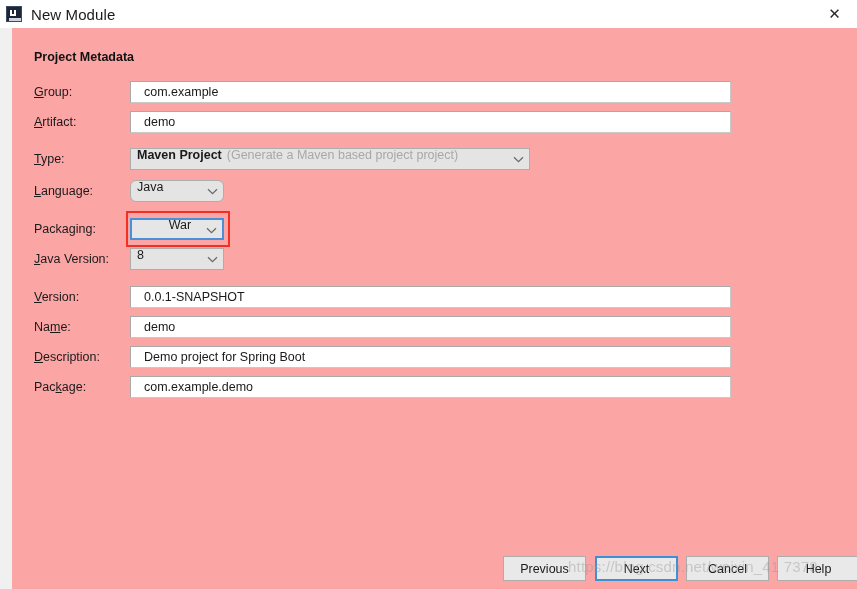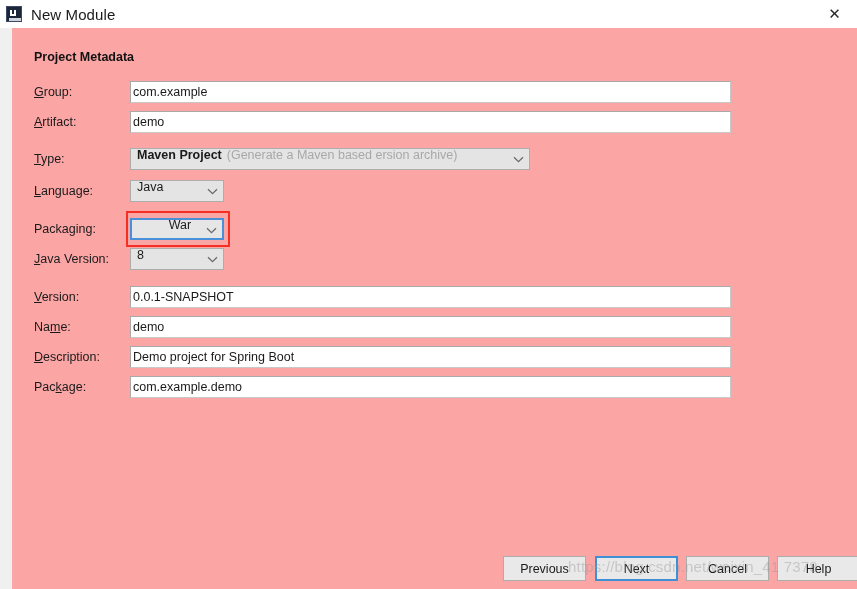--- a/index.html
+++ b/index.html
@@ -72,21 +72,21 @@
   .mn { text-decoration: underline; text-underline-offset: 1px; }
 
   
   .tfield {
     position: absolute; top: 0; height: 22px;
     background: #ffffff;
     border: 1px solid #a9a9a9;
     border-bottom-color: #c8c8c8;
     border-right-color: #c8c8c8;
     line-height: 20px;
-    padding: 0 2px;
+    padding: 0 13px;
     font-size: 12.5px; color: #1a1a1a;
     overflow: hidden; white-space: nowrap;
   }
 
   
   .combo {
     position: absolute; top: 0; height: 22px;
     background: #e4e4e4;
     border: 1px solid #adadad;
     display: flex; align-items: center;
@@ -167,32 +167,32 @@
 
   <div class="row" style="top:83px; width:700px;">
     <span class="lbl"><span class="mn">A</span>rtifact:</span>
     <div class="tfield" style="left:96px; width:601px;">demo</div>
   </div>
 
   <div class="row" style="top:120px; width:500px;">
     <span class="lbl"><span class="mn">T</span>ype:</span>
     <div class="combo" style="left:96px; width:400px;">
       <span class="ctext bold">Maven Project</span>
-      <span class="chint">(Generate a Maven based ersion archive)</span>
+      <span class="chint">(Generate a Maven based project project)</span>
       <span class="arrow">
         <svg width="11" height="7" viewBox="0 0 11 7">
             <path d="M1 1.3 L5.5 5.6 L10 1.3" fill="none" stroke="#6b6b6b" stroke-width="1.3"></path>
           </svg>
       </span>
     </div>
   </div>
 
   <div class="row" style="top:152px; width:300px;">
     <span class="lbl"><span class="mn">L</span>anguage:</span>
-    <div class="combo" style="left:96px; width:94px;">
+    <div class="combo" style="left:96px; width:94px;border-radius:6px;">
       <span class="ctext">Java</span>
       <span class="arrow">
         <svg width="11" height="7" viewBox="0 0 11 7">
             <path d="M1 1.3 L5.5 5.6 L10 1.3" fill="none" stroke="#6b6b6b" stroke-width="1.3"></path>
           </svg>
       </span>
     </div>
   </div>
 
   <div class="row" style="top:190px; width:300px;">

